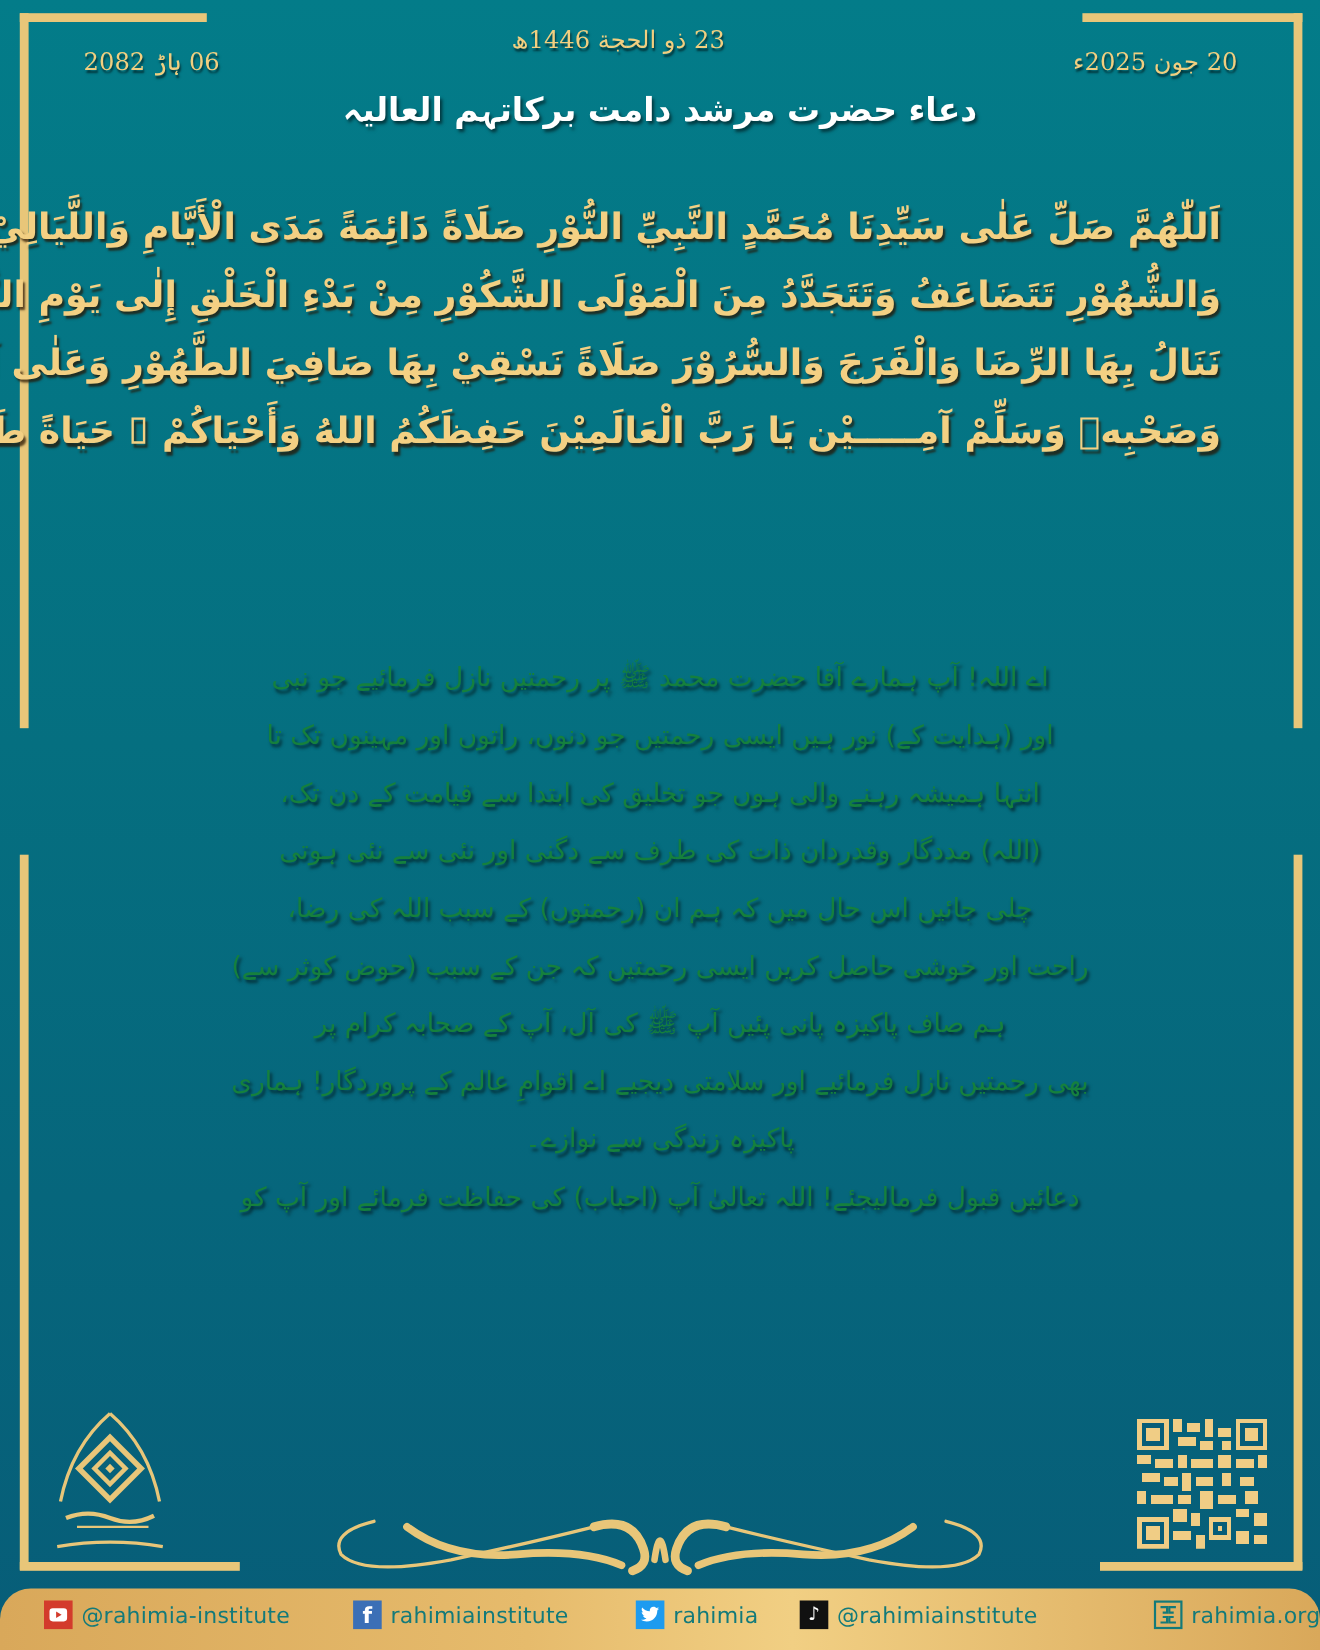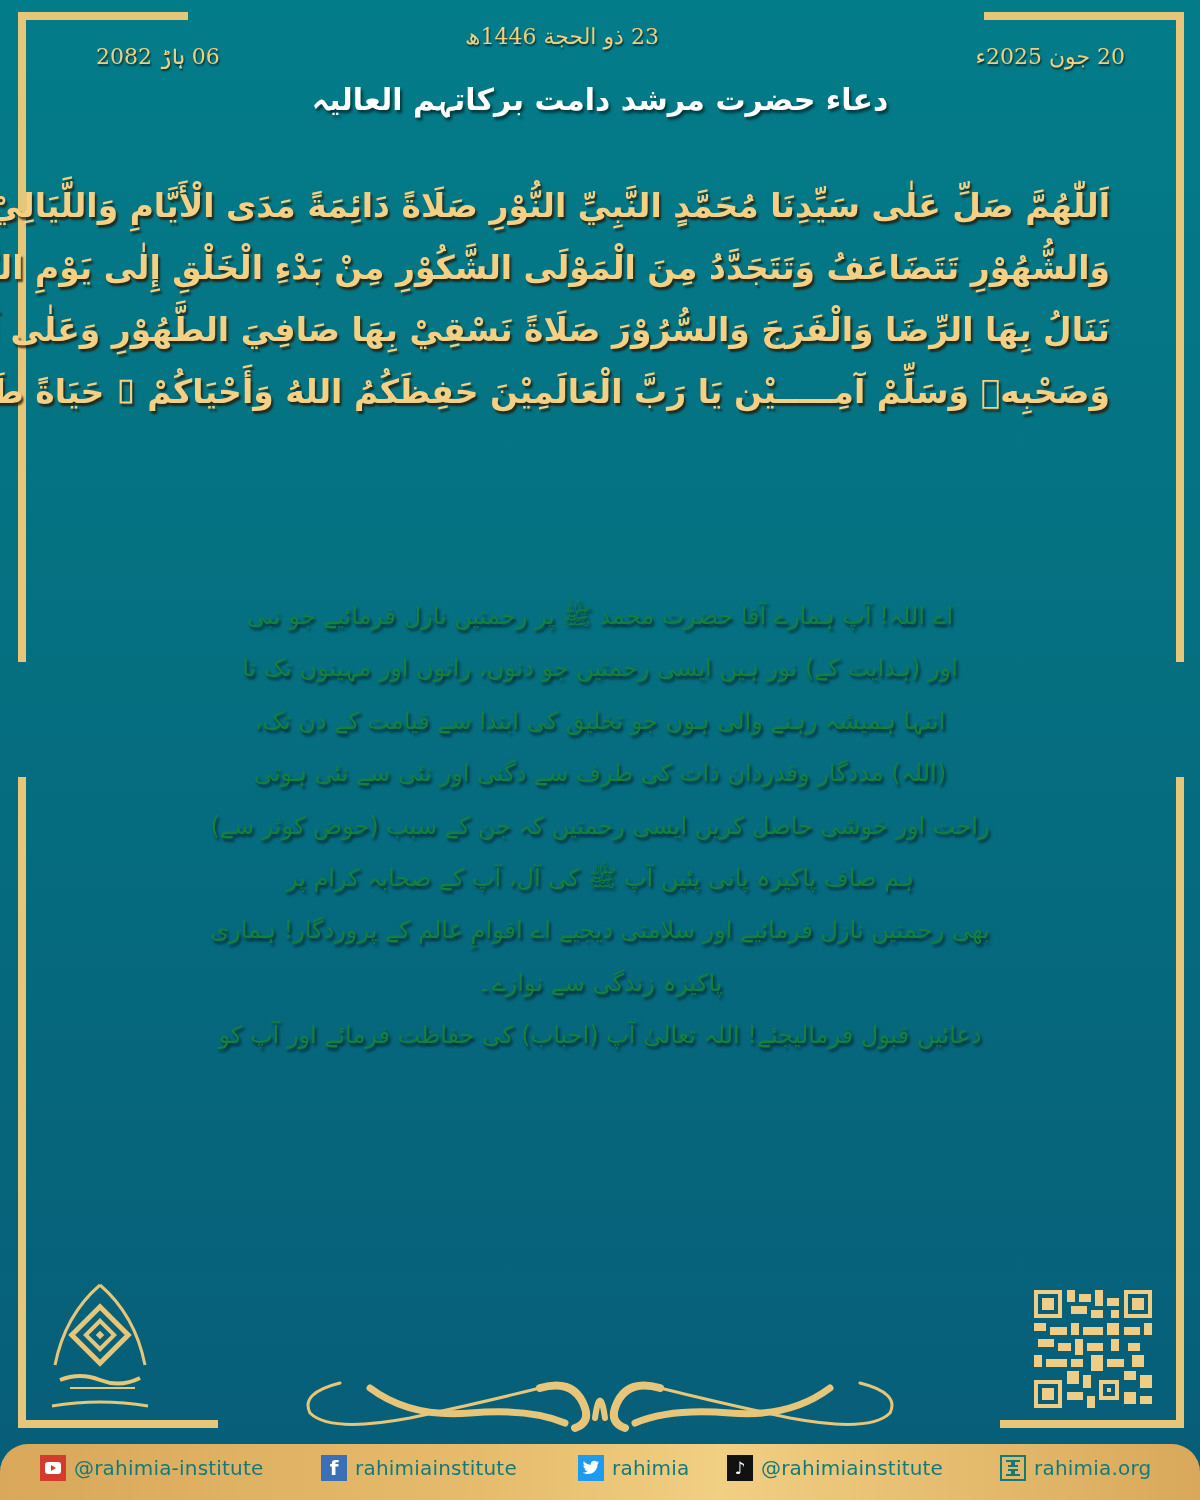--- a/index.html
+++ b/index.html
@@ -7,21 +7,21 @@
   body {
     position: relative;
     background: linear-gradient(180deg, #037c89 0%, #056f80 45%, #075d78 100%);
     font-family: "DejaVu Serif", serif;
   }
   .frame-line { position: absolute; background: #e8c679; }
 
   .date { position: absolute; color: #f1cf80; font-family: "DejaVu Serif", serif; font-size: 22px; text-shadow: 1px 2px 2px rgba(0,0,0,0.6); direction: rtl; white-space: nowrap; }
   #date-hijri { top: 24px; left: 0; width: 1124px; text-align: center; }
   #date-greg { top: 44px; right: 75px; }
-  #date-bikrami { top: 44px; left: 96px; text-align: right; }
+  #date-bikrami { top: 44px; left: 76px; text-align: right; }
 
   .page-title {
     position: absolute; top: 82px; left: 0; width: 1200px; text-align: center;
     color: #ffffff; font-family: "DejaVu Sans", sans-serif; font-size: 30px; font-weight: bold;
     direction: rtl; text-shadow: 2px 3px 3px rgba(0,0,0,0.55);
   }
 
   .arabic-block {
     position: absolute; top: 175px; left: 90px; width: 1020px;
     direction: rtl; text-align: center;
@@ -79,20 +79,21 @@
   <div class="arabic-line">وَالشُّهُوْرِ تَتَضَاعَفُ وَتَتَجَدَّدُ مِنَ الْمَوْلَى الشَّكُوْرِ مِنْ بَدْءِ الْخَلْقِ إِلٰى يَوْمِ النُّشُوْرِ</div>
   <div class="arabic-line">نَنَالُ بِهَا الرِّضَا وَالْفَرَجَ وَالسُّرُوْرَ صَلَاةً نَسْقِيْ بِهَا صَافِيَ الطَّهُوْرِ وَعَلٰى آلِهٖ</div>
   <div class="arabic-line">وَصَحْبِهٖ وَسَلِّمْ آمِـــــيْن يَا رَبَّ الْعَالَمِيْنَ حَفِظَكُمُ اللهُ وَأَحْيَاكُمْ ⌷ حَيَاةً طَيِّبَةً</div>
 </div>
 
 <div class="urdu-block">
   <div class="urdu-line">اے اللہ! آپ ہمارے آقا حضرت محمد ﷺ پر رحمتیں نازل فرمائیے جو نبی</div>
   <div class="urdu-line">اور (ہدایت کے) نور ہیں ایسی رحمتیں جو دنوں، راتوں اور مہینوں تک تا</div>
   <div class="urdu-line">انتہا ہمیشہ رہنے والی ہوں جو تخلیق کی ابتدا سے قیامت کے دن تک،</div>
   <div class="urdu-line">(اللہ) مددگار وقدردان ذات کی طرف سے دگنی اور نئی سے نئی ہوتی</div>
+  <div class="urdu-line">چلی جائیں اس حال میں کہ ہم ان (رحمتوں) کے سبب اللہ کی رضا،</div>
   <div class="urdu-line">راحت اور خوشی حاصل کریں ایسی رحمتیں کہ جن کے سبب (حوض کوثر سے)</div>
   <div class="urdu-line">ہم صاف پاکیزہ پانی پئیں آپ ﷺ کی آل، آپ کے صحابہ کرام پر</div>
   <div class="urdu-line">بھی رحمتیں نازل فرمائیے اور سلامتی دیجیے اے اقوامِ عالم کے پروردگار! ہماری</div>
   <div class="urdu-line">پاکیزہ زندگی سے نوازے۔</div>
   <div class="urdu-line">دعائیں قبول فرمالیجئے! اللہ تعالیٰ آپ (احباب) کی حفاظت فرمائے اور آپ کو</div>
 </div>
 
 <div class="logo">
   <svg width="120" height="160" viewBox="0 0 120 160">
     <path d="M60 5 Q95 35 105 85" stroke="#e8c679" stroke-width="3" fill="none"></path>
@@ -194,21 +195,21 @@
       <svg width="18" height="16" viewBox="0 0 24 20">
           <path d="M23 2.5c-.8.4-1.7.6-2.6.7.9-.6 1.6-1.4 2-2.5-.9.5-1.8.9-2.9 1.1C18.6.9 17.4.3 16.1.3c-2.5 0-4.5 2-4.5 4.5 0 .4 0 .7.1 1C7.9 5.6 4.6 3.8 2.4 1.1c-.4.7-.6 1.4-.6 2.3 0 1.6.8 2.9 2 3.8-.7 0-1.4-.2-2-.6 0 2.2 1.6 4 3.6 4.4-.4.1-.8.2-1.2.2-.3 0-.6 0-.8-.1.6 1.8 2.2 3.1 4.2 3.1-1.5 1.2-3.5 1.9-5.6 1.9H1c2 1.3 4.4 2 6.9 2 8.3 0 12.8-6.9 12.8-12.8v-.6c.9-.6 1.7-1.4 2.3-2.3z" fill="#fff"></path>
         </svg>
     </span>
     <span class="txt">rahimia</span>
   </div>
   <div class="social" style="left:727px;">
     <span class="ico" style="background:#111;color:#fff;font-family:'DejaVu Sans',sans-serif;font-weight:bold;font-size:17px;">♪</span>
     <span class="txt">@rahimiainstitute</span>
   </div>
-  <div class="social" style="left:1000px;">
+  <div class="social" style="left:1049px;">
     <span class="ico" style="border:2px solid #137a7a;">
       <svg width="18" height="18" viewBox="0 0 18 18">
           <g fill="none" stroke="#137a7a" stroke-width="2">
             <path d="M2 2h6v5H4"></path>
             <path d="M16 2h-6v5h4"></path>
             <path d="M2 16h6v-5H4"></path>
             <path d="M16 16h-6v-5h4"></path>
           </g>
         </svg>
     </span>

